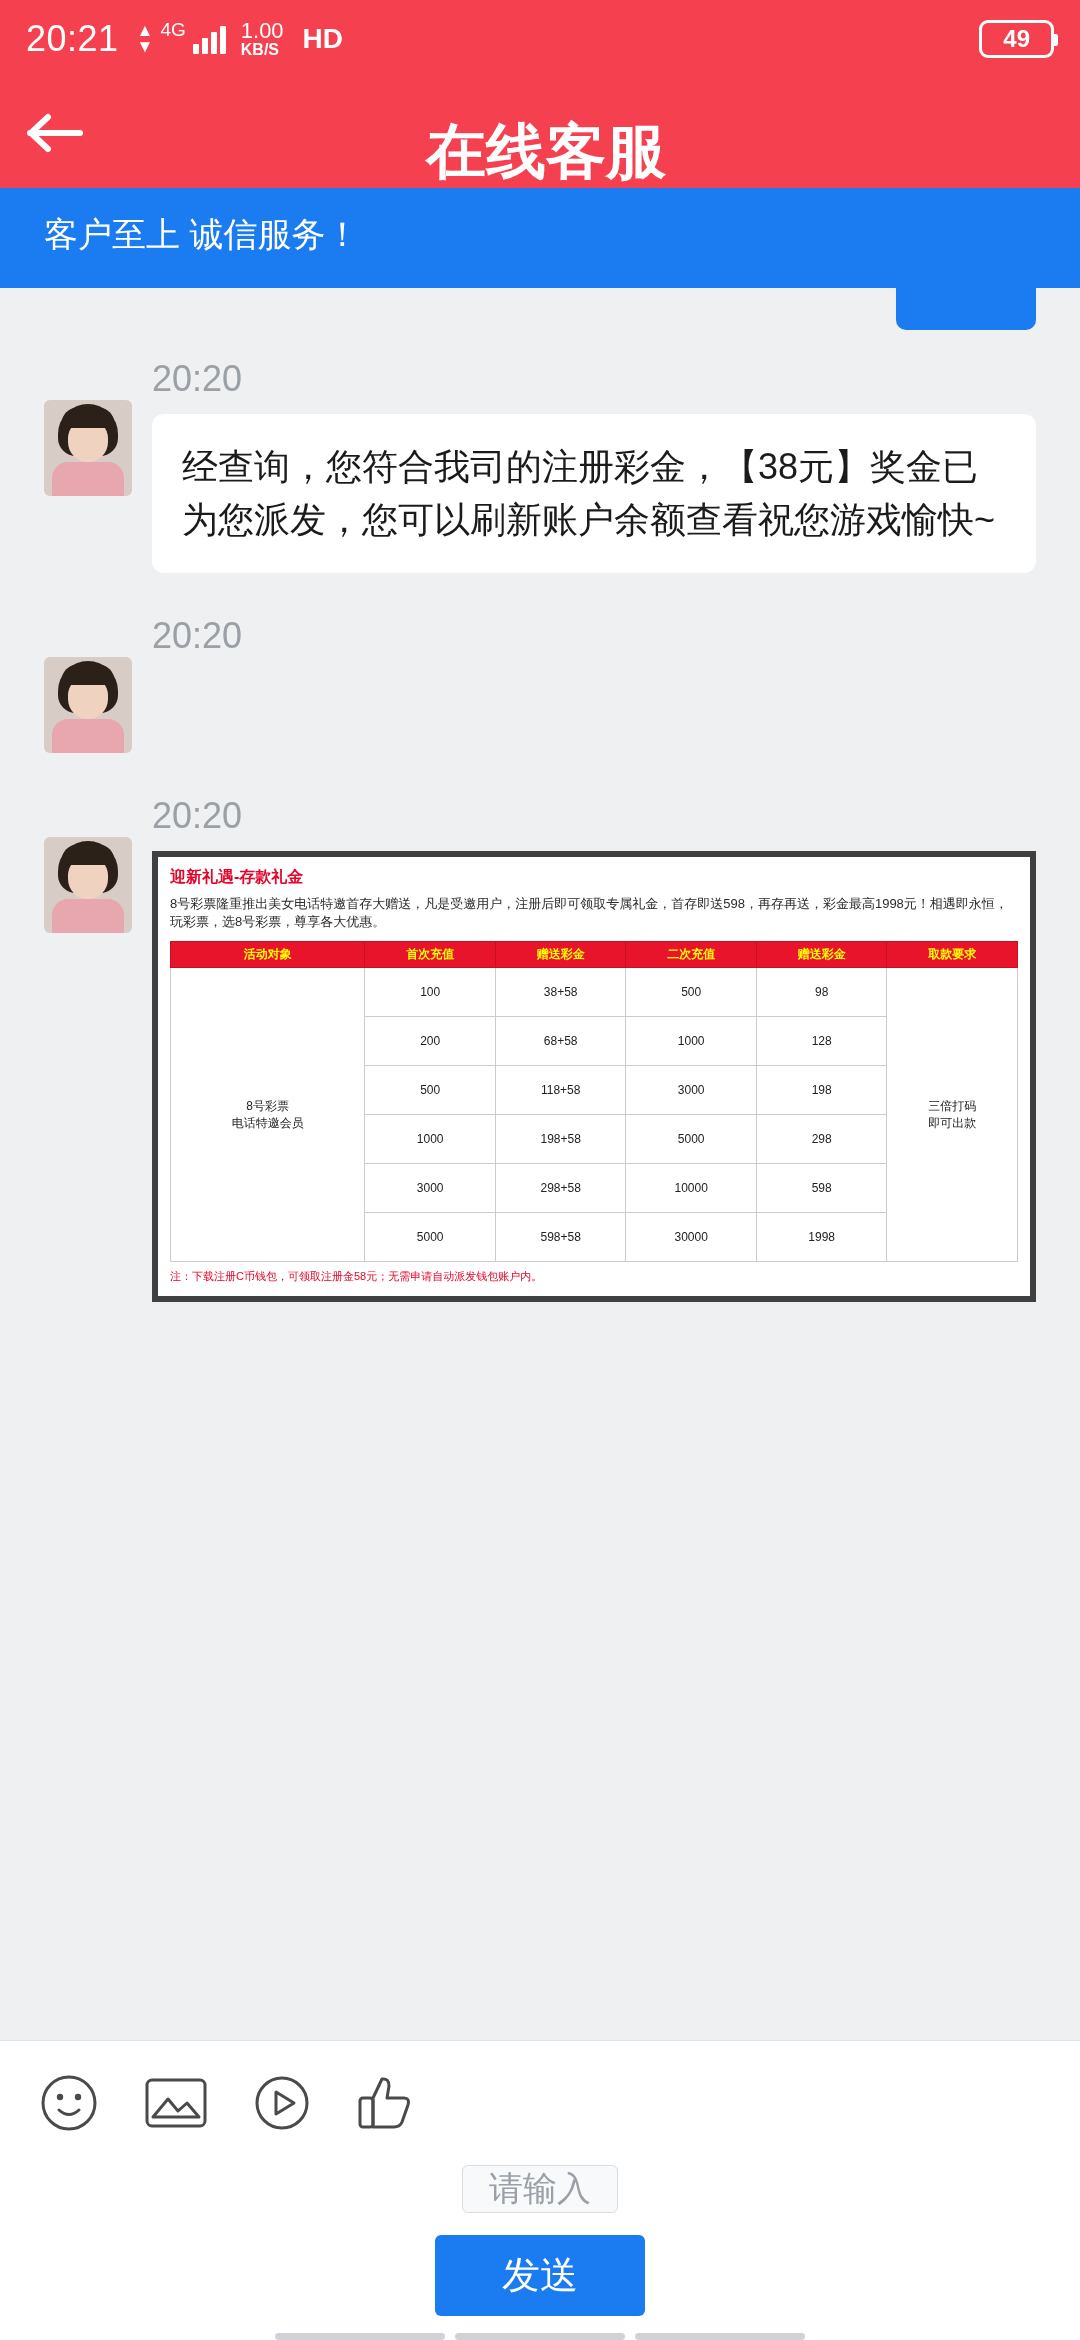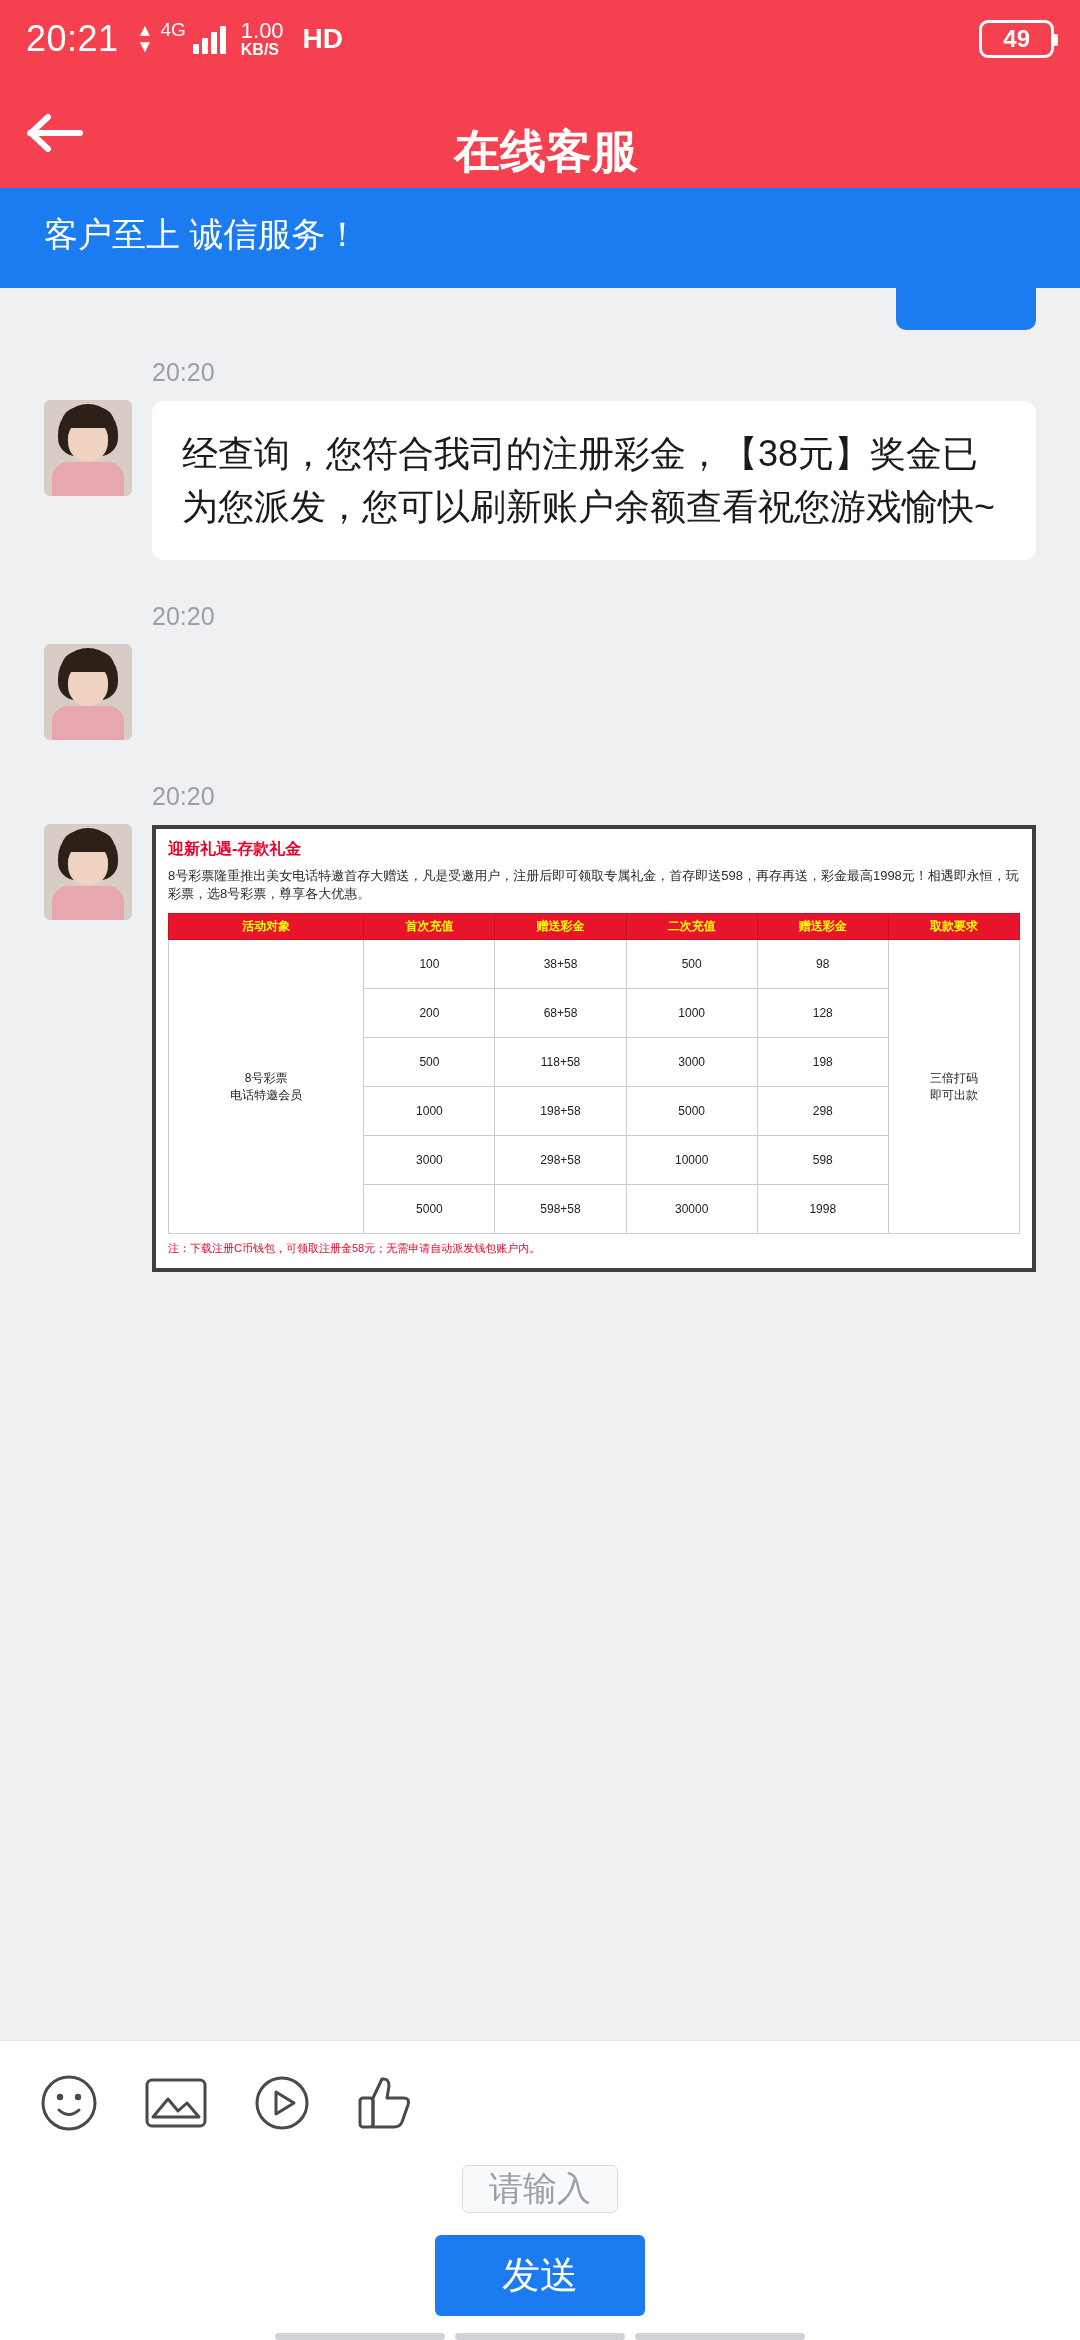--- a/index.html
+++ b/index.html
@@ -110,21 +110,21 @@
   .back-arrow {
     width: 110px;
     display: flex;
     align-items: center;
     justify-content: center;
   }
   .app-title {
     position: absolute;
     left: 12px; right: 0;
     text-align: center;
-    font-size: 46px;
+    font-size: 60px;
     font-weight: bold;
     margin-top: 38px;
   }
 
   
   .agent-banner {
     background: #1a7cf0;
     color: #ffffff;
     padding: 24px 44px 30px 44px;
     box-sizing: border-box;
@@ -196,41 +196,41 @@
     width: 72px; height: 34px;
     background: #e8a6ae;
     border-radius: 16px 16px 0 0;
   }
   .msg-col {
     margin-left: 20px;
     flex: 1;
     min-width: 0;
   }
   .time {
-    font-size: 25px;
+    font-size: 36px;
     color: #9aa0a6;
     margin-bottom: 14px;
   }
   .bubble {
     display: inline-block;
     background: #ffffff;
     border-radius: 12px;
     padding: 26px 30px;
     font-size: 36px;
     line-height: 1.48;
     color: #1b1b1b;
     max-width: 100%;
     box-sizing: border-box;
   }
   .bubble.full { display: block; }
 
   
   .promo {
     background: #ffffff;
-    border: 4px solid #404040;
+    border: 6px solid #404040;
     box-sizing: border-box;
     width: 100%;
     padding: 10px 12px 12px 12px;
   }
   .promo-title {
     color: #e3062b;
     font-size: 16px;
     font-weight: bold;
     margin-bottom: 7px;
   }

